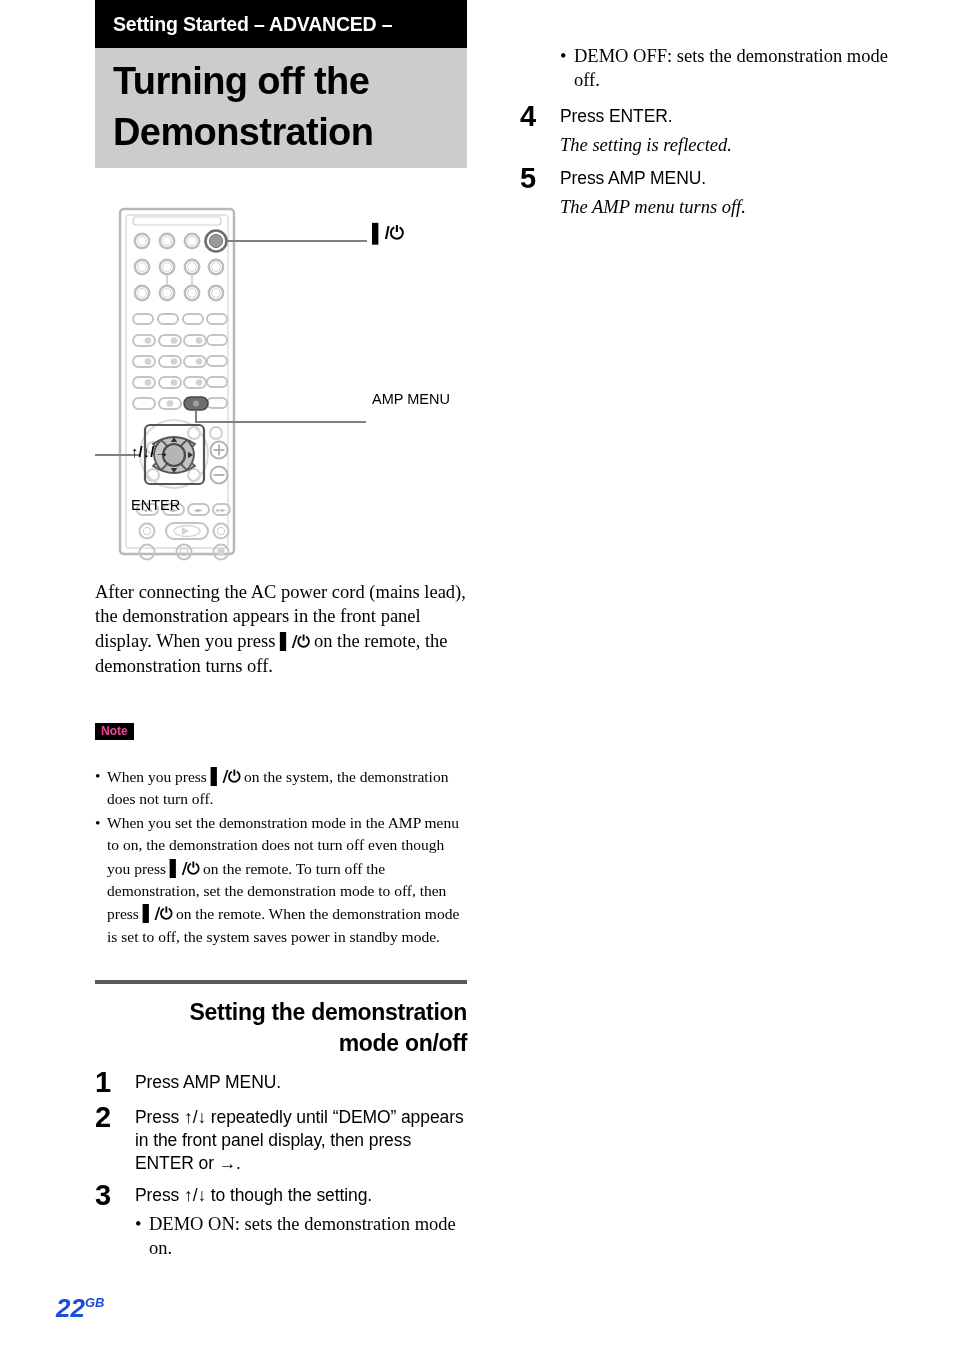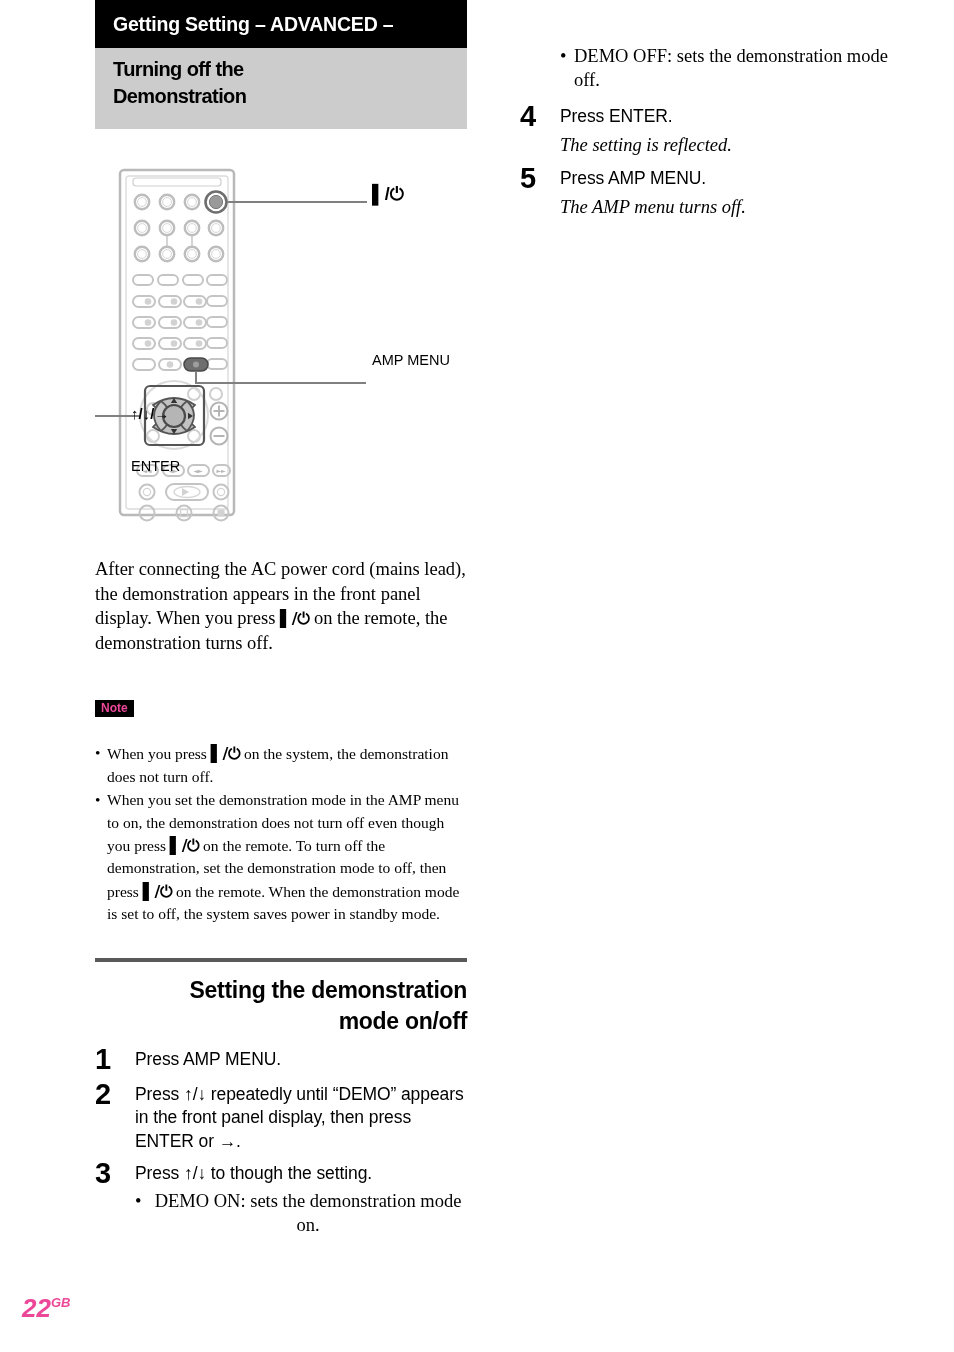--- a/index.html
+++ b/index.html
@@ -44,24 +44,24 @@
     font-size: 19.5px;
     letter-spacing: -0.2px;
     padding: 14px 0 13px 18px;
     line-height: 1.1;
   }
   .title-band {
     background: #cccccc;
     color: #000000;
     font-family: "Liberation Sans", sans-serif;
     font-weight: bold;
-    font-size: 20px;
+    font-size: 38px;
     line-height: 1.32;
     letter-spacing: -0.6px;
-    padding: 8px 0 20px 18px;
+    padding: 8px 0 11px 18px;
   }
 
   
   .figure {
     position: relative;
     height: 365px;
     margin-top: 33px;
   }
   .remote-svg {
     position: absolute;
@@ -95,21 +95,21 @@
     font-weight: bold;
     font-size: 15px;
     letter-spacing: 0px;
   }
 
   
   .body-para {
     font-family: "Liberation Serif", serif;
     font-size: 18.5px;
     line-height: 1.33;
-    margin-top: 30px;
+    margin-top: 14px;
     text-align: left;
   }
   .glyph-power {
     font-family: "DejaVu Sans", sans-serif;
     font-size: 16px;
     font-weight: bold;
     letter-spacing: -0.5px;
   }
 
   .note-tag {
@@ -194,21 +194,20 @@
     margin-top: 5px;
     font-style: italic;
   }
   .step-sublist {
     margin: 4px 0 16px 0;
     padding: 0;
     list-style: none;
     font-family: "Liberation Serif", serif;
     font-size: 18.5px;
     line-height: 1.32;
-    text-align: center;
   }
   .step-sublist li {
     position: relative;
     padding-left: 14px;
   }
   .step-sublist li:before {
     content: "\2022";
     position: absolute;
     left: 0;
     top: 0;
@@ -230,43 +229,43 @@
   .top-bullet li:before {
     content: "\2022";
     position: absolute;
     left: 0;
     top: 0;
   }
 
   
   .folio {
     position: absolute;
-    left: 22px;
+    left: 56px;
     bottom: 28px;
     font-family: "Liberation Sans", sans-serif;
     font-weight: bold;
     font-size: 26px;
     font-style: italic;
-    color: #ec4899;
+    color: #1d4ed8;
   }
   .folio sup {
     font-size: 13px;
     font-weight: bold;
     font-style: italic;
     vertical-align: super;
   }
 </style>
 </head>
 <body>
 
 <div class="page">
 
   <div class="col-left">
 
-    <div class="chapter-band">Getting Setting – ADVANCED –</div>
+    <div class="chapter-band">Setting Started – ADVANCED –</div>
 
     <div class="title-band">
       <div>Turning off the</div>
       <div>Demonstration</div>
     </div>
 
     
     <div class="figure">
 
       <svg class="remote-svg" width="372" height="365" viewBox="0 0 372 365">

